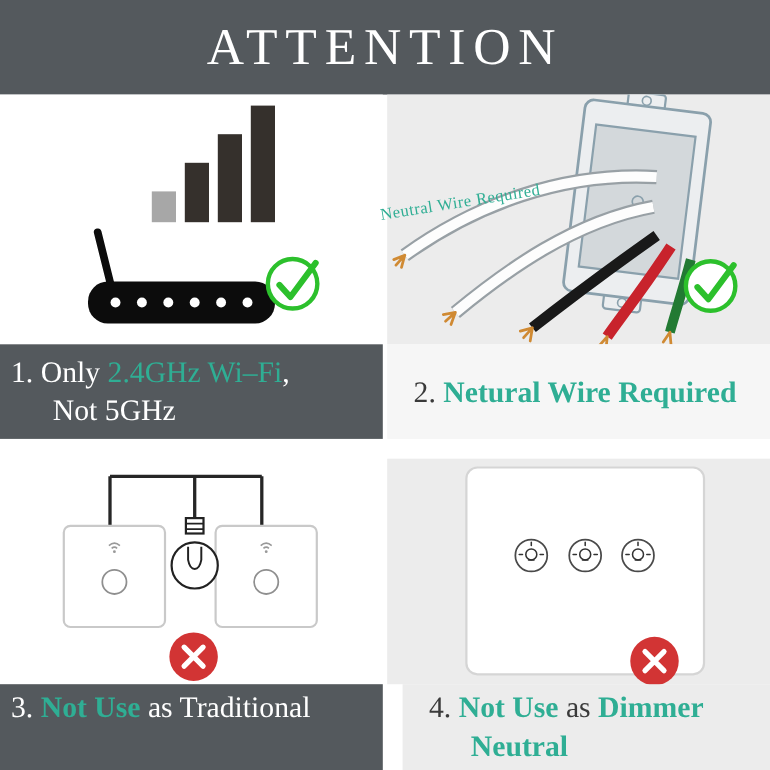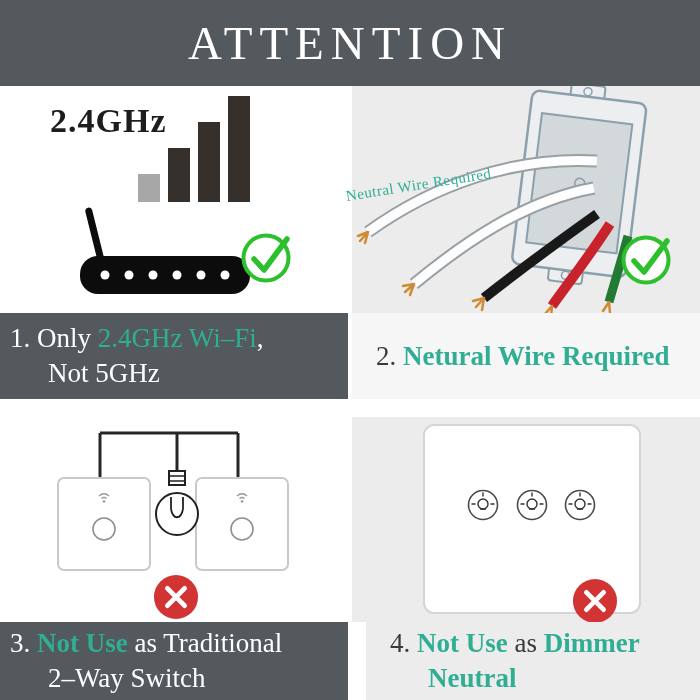--- a/index.html
+++ b/index.html
@@ -47,21 +47,20 @@
 </head>
 <body>
 
 <div class="stage">
 
   <div class="abs header">
     <div class="title">ATTENTION</div>
   </div>
 
   <div class="abs panel-tl">
-    <div class="abs ghz">2.4GHz</div>
     <div class="abs bars">
       <div class="bar bar1"></div>
       <div class="bar bar2"></div>
       <div class="bar bar3"></div>
       <div class="bar bar4"></div>
     </div>
     <svg class="abs" style="left:78px;top:118px" width="180" height="92" viewBox="0 0 180 92">
       <rect x="20" y="2" width="7" height="56" rx="3.5" fill="#0c0c0c" transform="rotate(-14 24 58)"></rect>
       <rect x="2" y="52" width="170" height="38" rx="18" fill="#0c0c0c"></rect>
       <circle cx="27" cy="71" r="4.5" fill="#fff"></circle>
@@ -166,21 +165,20 @@
       </g>
     </svg>
     <svg class="abs" style="left:220px;top:161px" width="46" height="46" viewBox="0 0 48 48">
       <circle cx="24" cy="24" r="23" fill="#d23434"></circle>
       <path d="M 15 15 L 33 33 M 33 15 L 15 33" stroke="#fff" stroke-width="5" stroke-linecap="round"></path>
     </svg>
   </div>
 
   <div class="abs cap cap-bl">
     <div><span>3. </span><span class="teal-b">Not Use</span><span> as Traditional</span></div>
-    <div class="indent">2–Way Switch</div>
   </div>
 
   <div class="abs cap cap-br">
     <div><span>4. </span><span class="teal-b">Not Use</span><span> as </span><span class="teal-b">Dimmer</span></div>
     <div class="indent teal-b">Neutral</div>
   </div>
 
 </div>
 
 </body></html>

